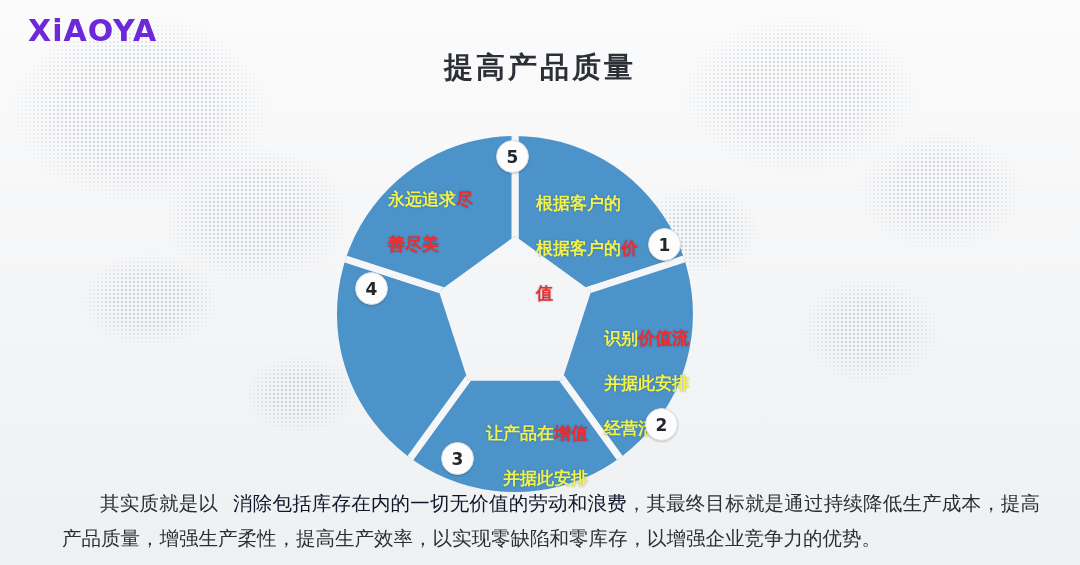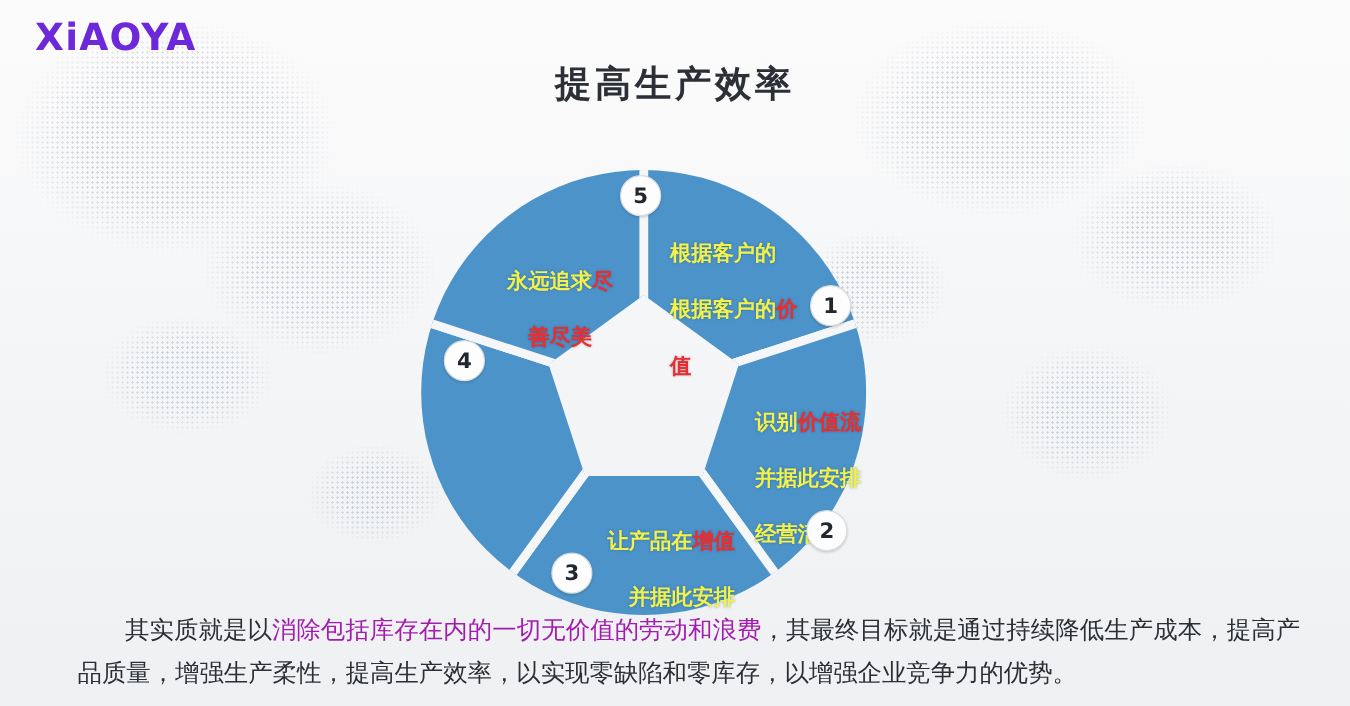--- a/index.html
+++ b/index.html
@@ -68,21 +68,21 @@
     text-shadow:0 0 2px rgba(20,60,100,.45);
     white-space:pre-line;
   }
   .y{color:#f2f24a;}
   .r{color:#ef2b2b;}
 
   #t1{left:218px;top:50px;width:110px;}
   #t2{left:286px;top:185px;width:118px;}
   #t3{left:140px;top:280px;width:130px;text-align:right;}
   #t4{left:35px;top:193px;width:120px;}
-  #t5{left:70px;top:72px;width:120px;text-align:center;}
+  #t5{left:70px;top:46px;width:120px;}
 
   .badge{
     position:absolute;width:31px;height:31px;border-radius:50%;
     background:#fdfdfd;border:1px solid #d8dde2;
     box-shadow:0 1px 2px rgba(0,0,0,.18);
     display:flex;align-items:center;justify-content:center;
     font-size:17px;font-weight:bold;color:#23262b;
     font-family:"DejaVu Sans","Liberation Sans",sans-serif;
   }
   #b1{left:330px;top:108px;}
@@ -92,31 +92,31 @@
   #b5{left:178px;top:20px;}
 
   
   #caption{
     position:absolute;left:62px;right:40px;top:486px;
     font-size:19.5px;line-height:1.80;color:#2b2e33;
     text-align:justify;text-justify:inter-ideograph;
     text-indent:38px;
     font-family:"DejaVu Sans","Liberation Sans",sans-serif;
   }
-  #caption .hl{color:#a21caf;}
+  #caption .hl{color:#0f172a;margin-left:15px;}
 </style>
 </head>
 <body>
 
 <div id="bg-wash"></div>
 <div id="bg-texture"></div>
 
 <div id="logo">XiAOYA</div>
 
-<div id="title">提高生产效率</div>
+<div id="title">提高产品质量</div>
 
 <div id="diagram">
 
   <svg id="wheel" width="400" height="380" viewBox="0 0 400 380">
     <defs>
       <clipPath id="holeClip">
 
         <path d="M 197,16 A 178,178 0 1,1 196.9,16 Z
                  M 197,116 L 273.1,171.3 L 244.0,260.8 L 150.0,260.8 L 120.9,171.3 Z" clip-rule="evenodd"></path>
       </clipPath>

